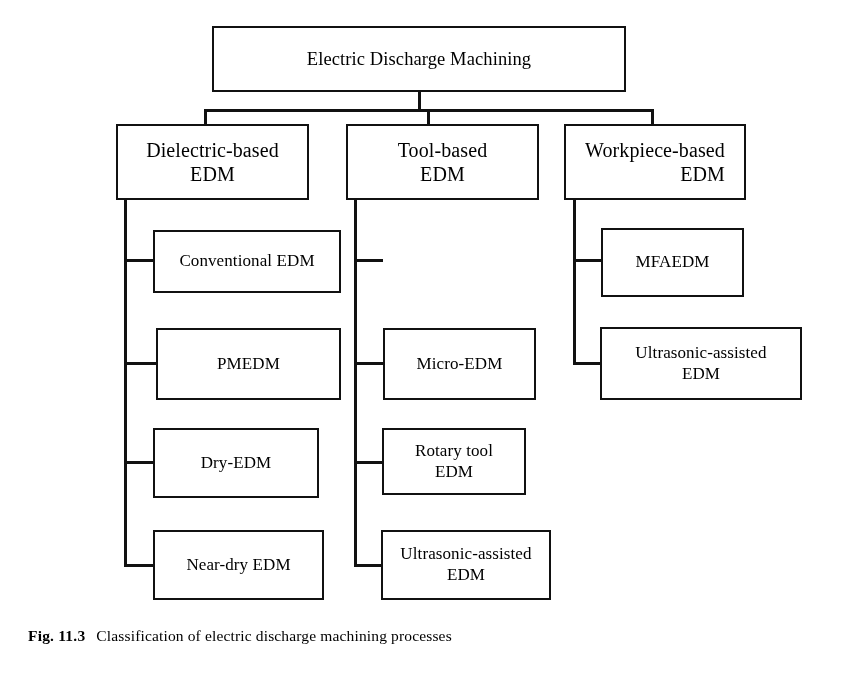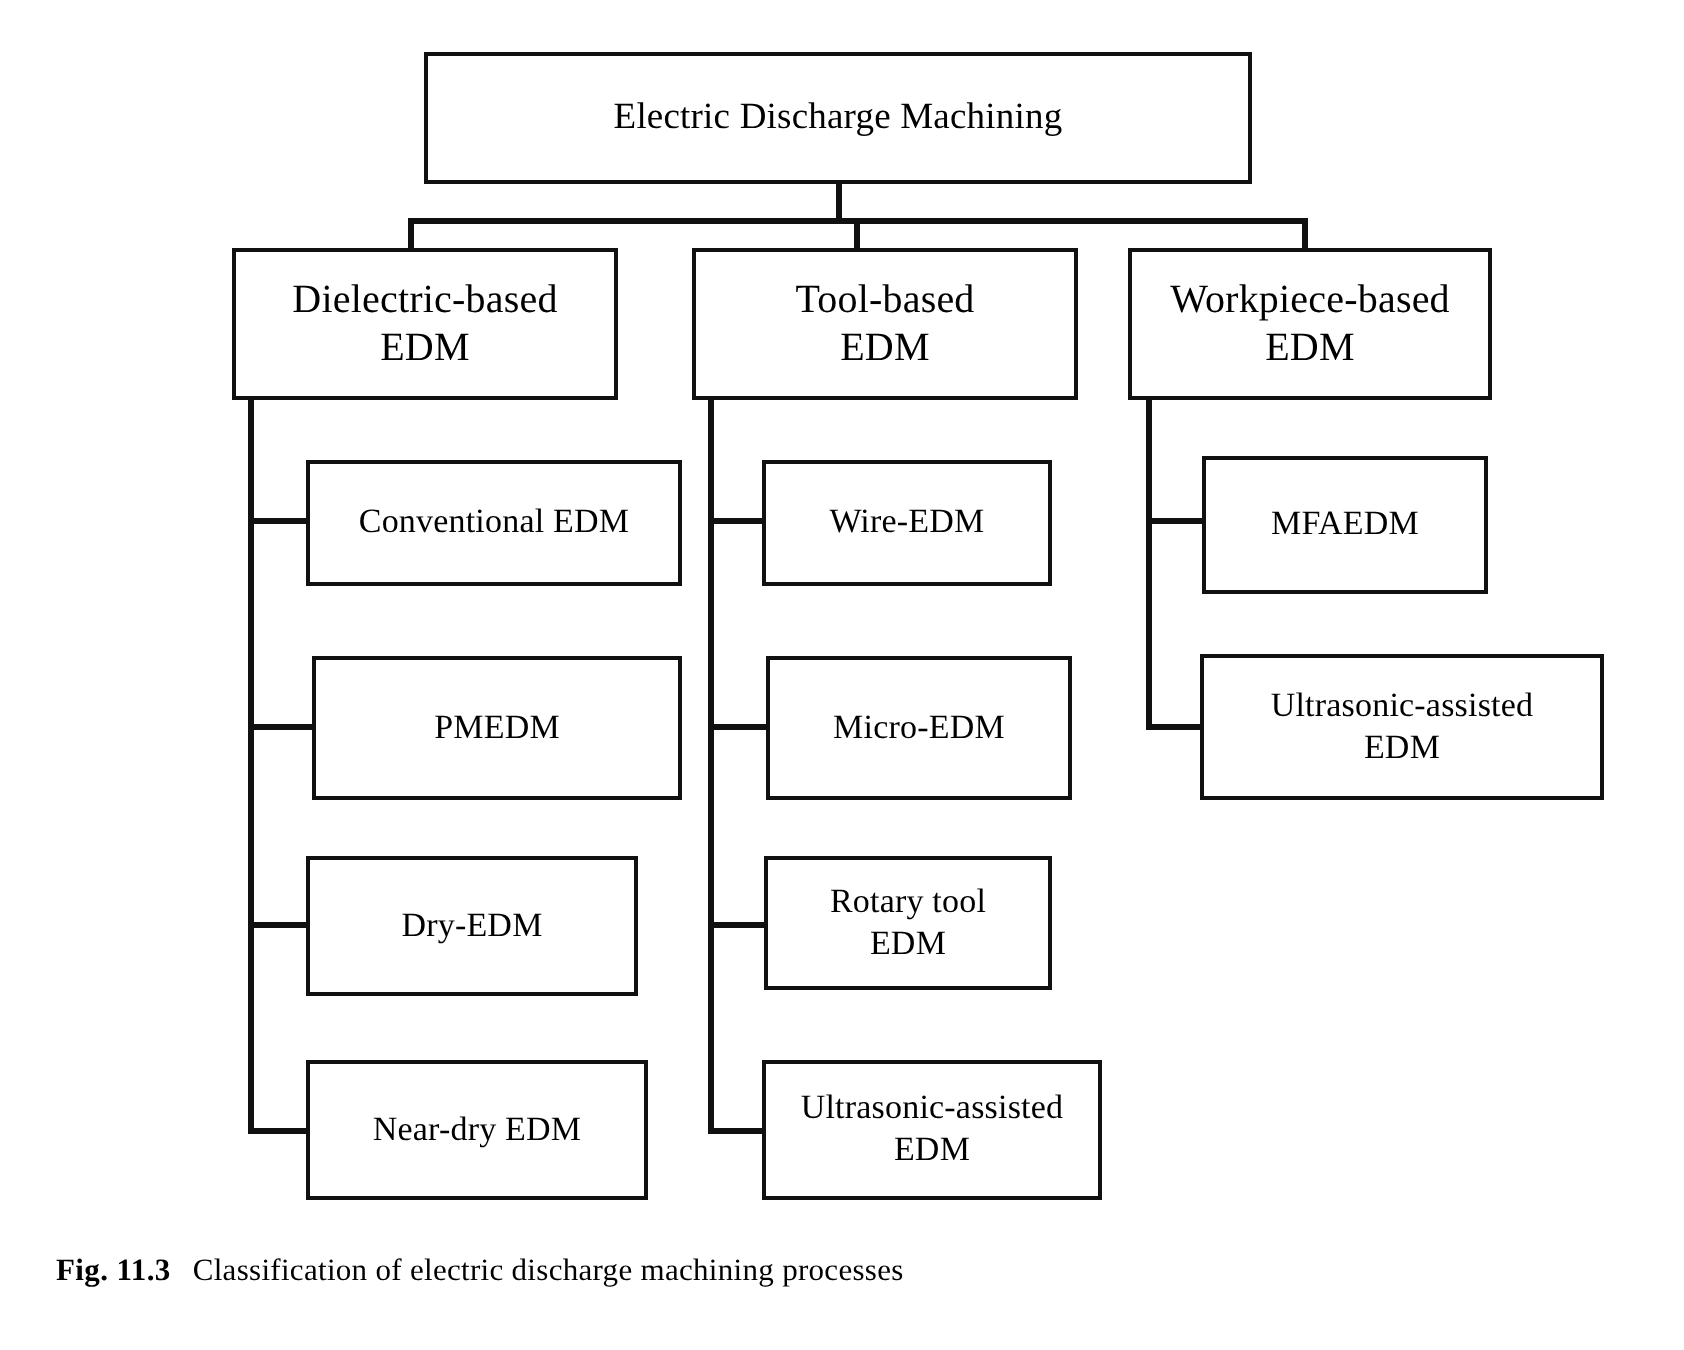--- a/index.html
+++ b/index.html
@@ -98,21 +98,21 @@
   <div class="node category" style="left:100px; top:124px; width:193px; height:76px;">
     <span class="label">Dielectric-based
 EDM</span>
   </div>
 
   <div class="node category" style="left:330px; top:124px; width:193px; height:76px;">
     <span class="label">Tool-based
 EDM</span>
   </div>
 
-  <div class="node category" style="left:548px; top:124px; width:182px; height:76px;">
+  <div class="node category" style="left:548px; top:124px; width:182px; height:76px;text-align:right;">
     <span class="label">Workpiece-based
 EDM</span>
   </div>
 
   <div class="conn v" style="left:108px; top:200px; height:367px;"></div>
   <div class="conn h" style="left:108px; top:259px; width:32px;"></div>
   <div class="conn h" style="left:108px; top:362px; width:35px;"></div>
   <div class="conn h" style="left:108px; top:461px; width:32px;"></div>
   <div class="conn h" style="left:108px; top:564px; width:32px;"></div>
 
@@ -131,23 +131,20 @@
   <div class="node leaf" style="left:137px; top:530px; width:171px; height:70px;">
     <span class="label">Near-dry EDM</span>
   </div>
 
   <div class="conn v" style="left:338px; top:200px; height:367px;"></div>
   <div class="conn h" style="left:338px; top:259px; width:29px;"></div>
   <div class="conn h" style="left:338px; top:362px; width:31px;"></div>
   <div class="conn h" style="left:338px; top:461px; width:30px;"></div>
   <div class="conn h" style="left:338px; top:564px; width:29px;"></div>
 
-  <div class="node leaf" style="left:365px; top:230px; width:145px; height:63px;">
-    <span class="label">Wire-EDM</span>
-  </div>
 
   <div class="node leaf" style="left:367px; top:328px; width:153px; height:72px;">
     <span class="label">Micro-EDM</span>
   </div>
 
   <div class="node leaf" style="left:366px; top:428px; width:144px; height:67px;">
     <span class="label">Rotary tool
 EDM</span>
   </div>
 

